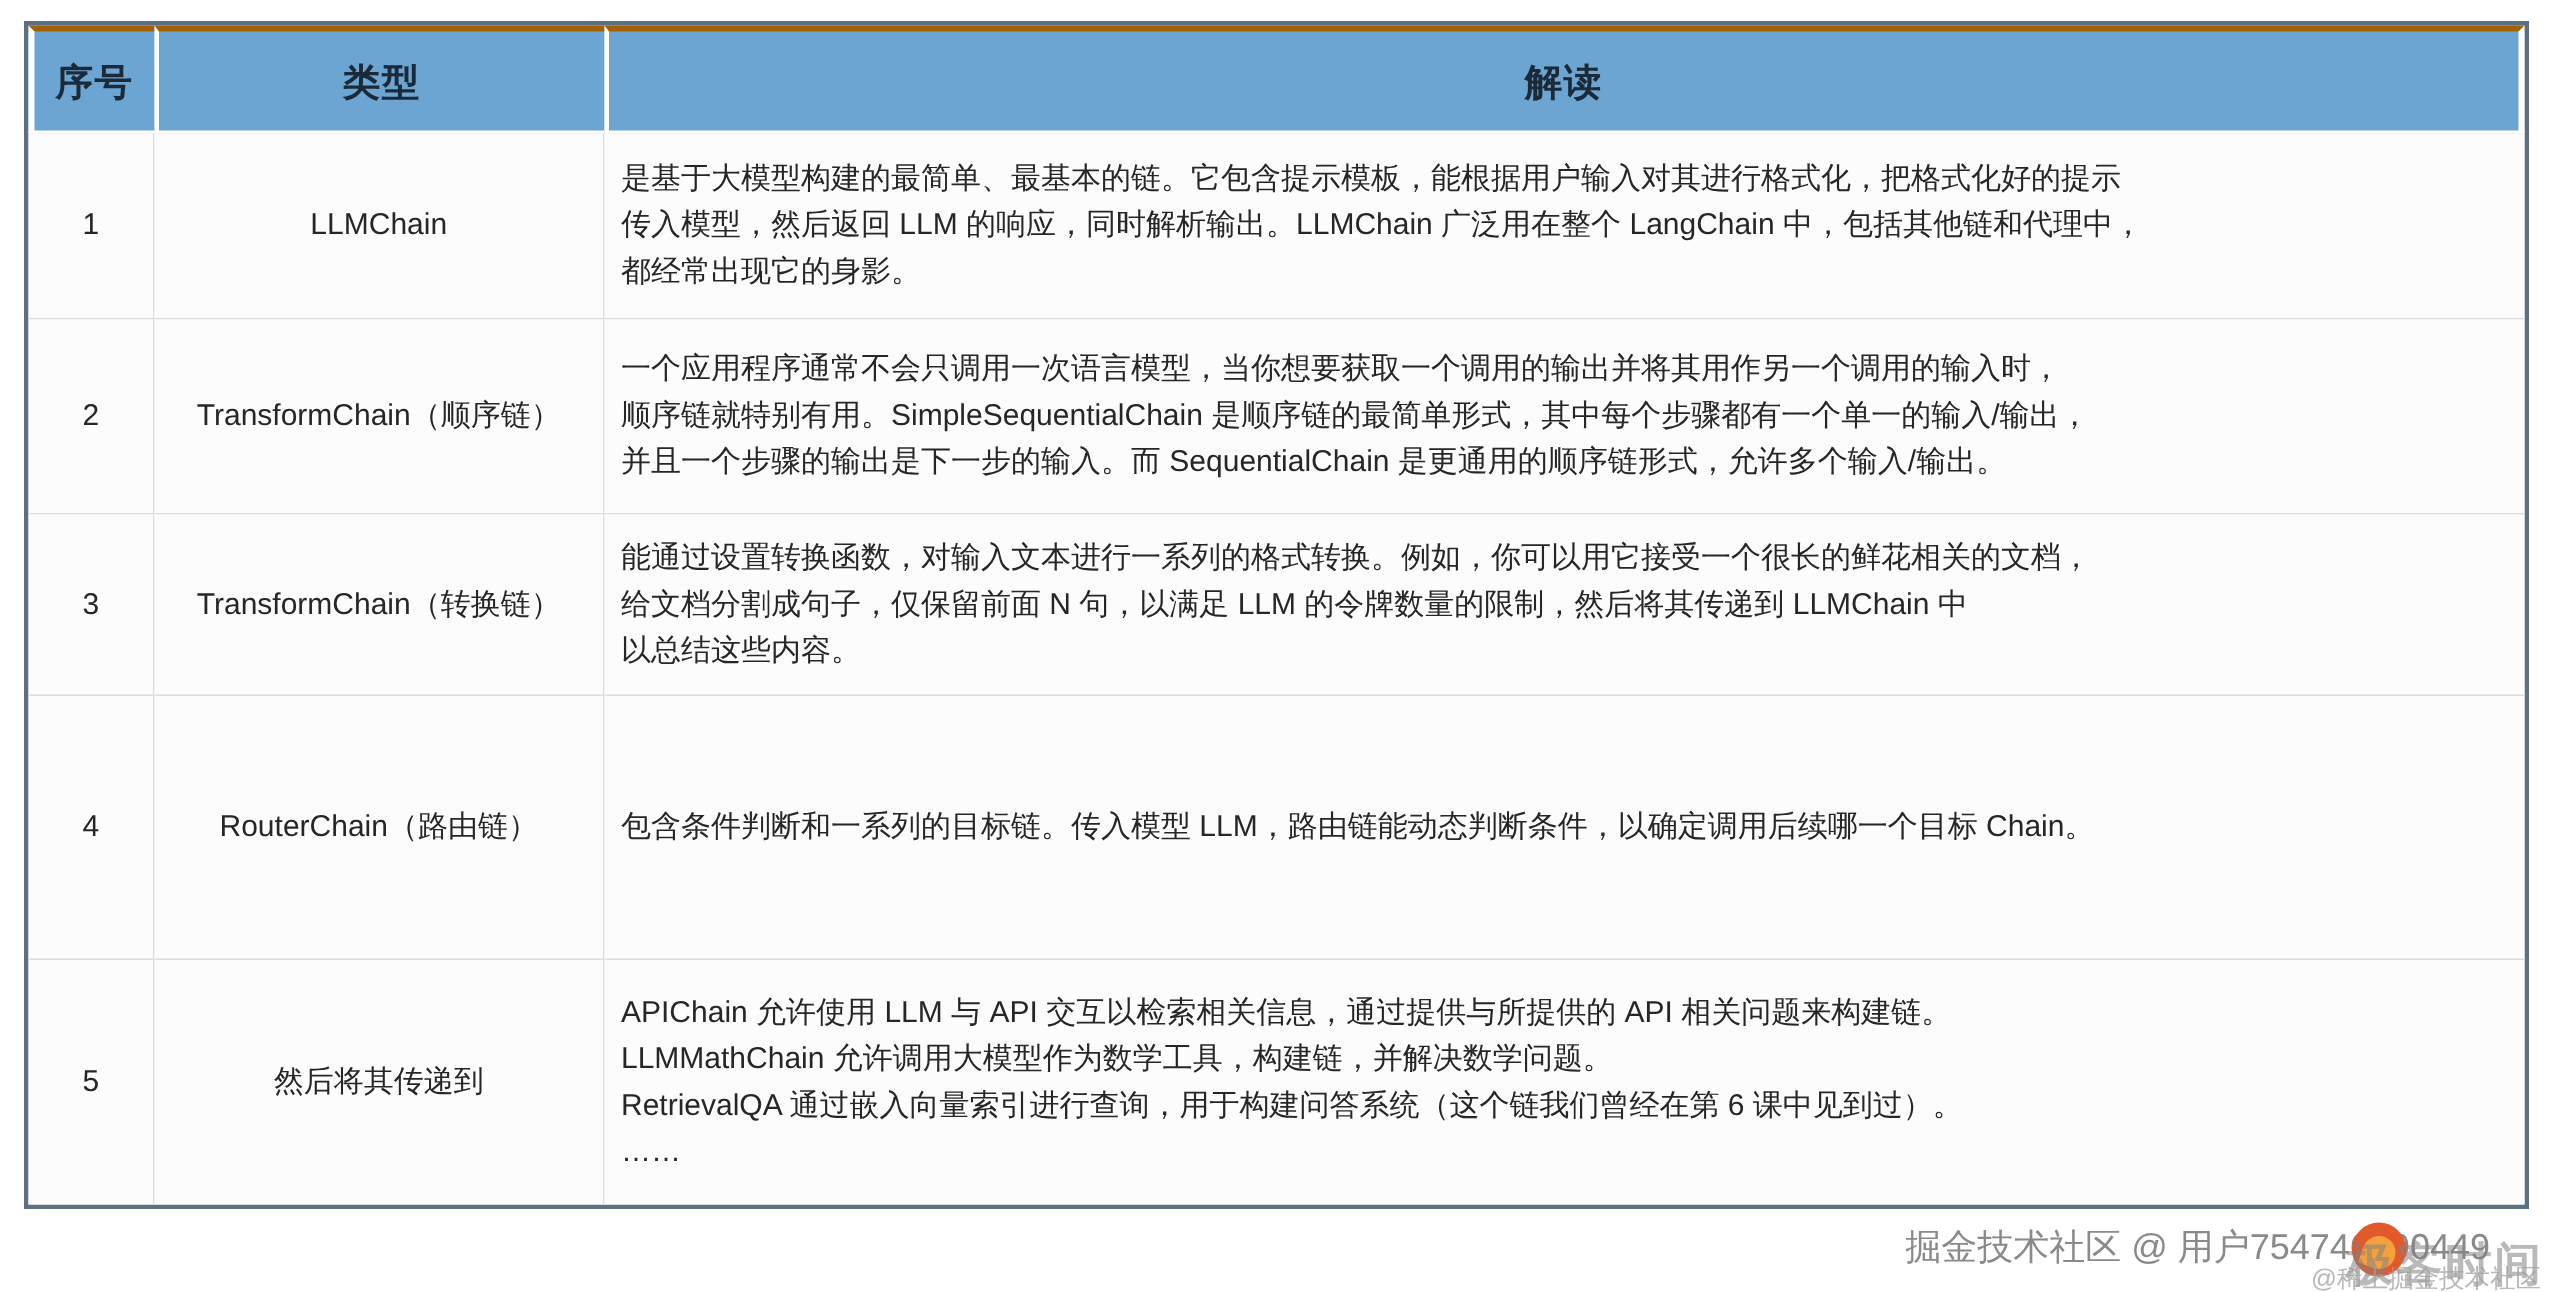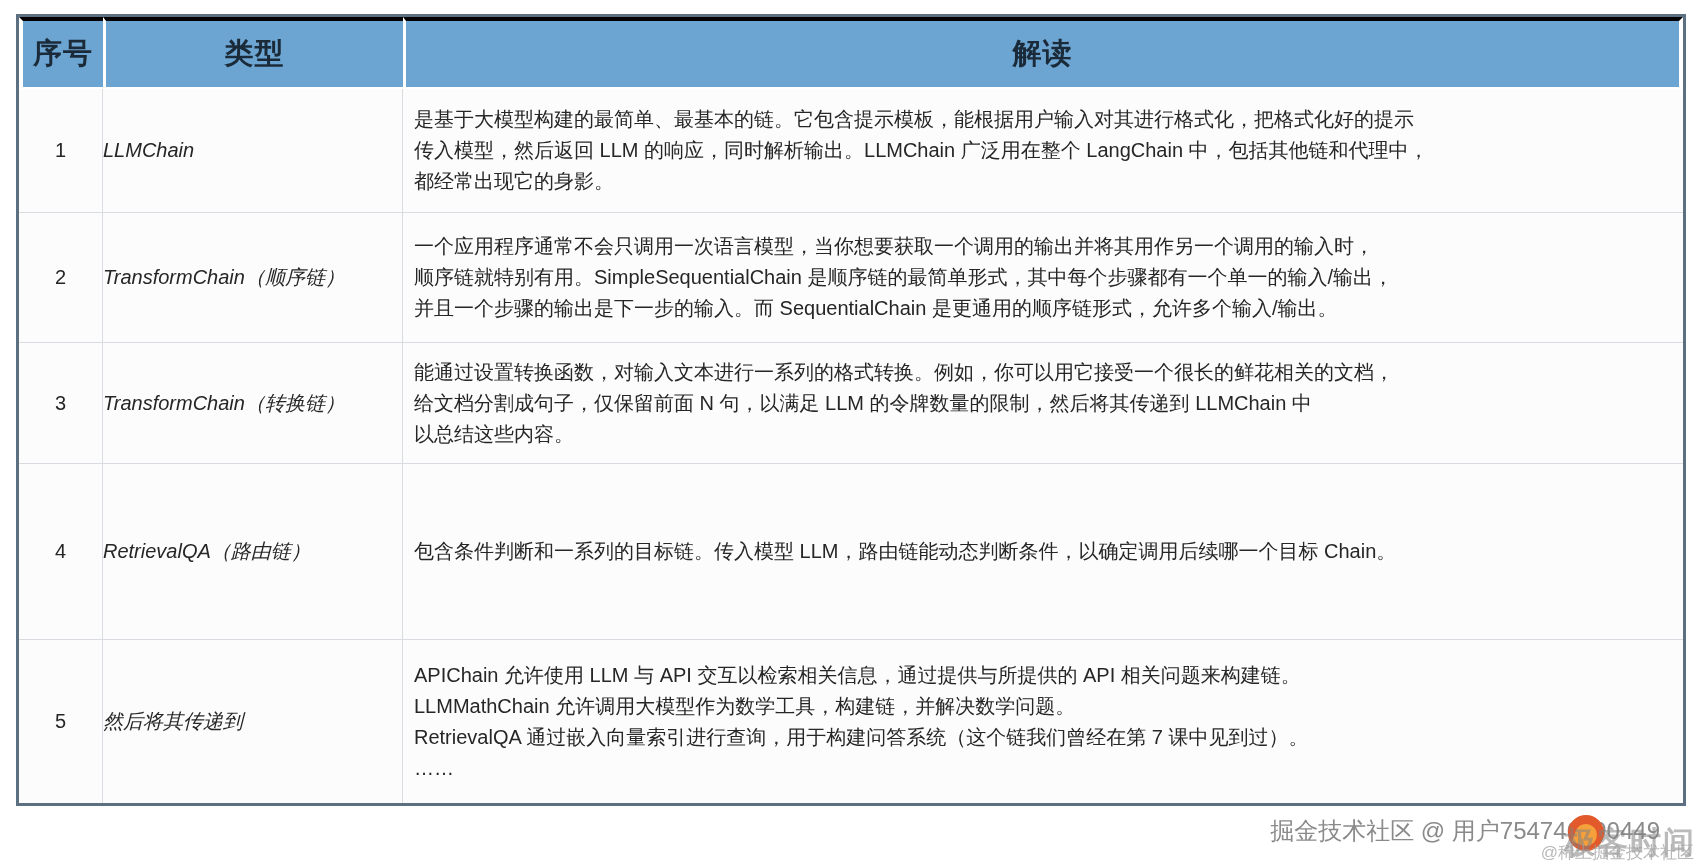--- a/index.html
+++ b/index.html
@@ -29,46 +29,46 @@
     border-spacing: 0;
     table-layout: fixed;
   }
   col.c-num  { width: 84px; }
   col.c-type { width: 300px; }
   col.c-desc { width: auto; }
 
   thead th {
     background: #6ca5d2;
     color: #1b2a38;
-    font-size: 29px;
+    font-size: 25px;
     font-weight: bold;
     text-align: center;
     vertical-align: middle;
     height: 72px;
-    border-top: 4px solid #000000;
+    border-top: 4px solid #a16207;
     border-bottom: 2px solid #ffffff;
     letter-spacing: 1px;
   }
   thead th:first-child { border-left: 4px solid #ffffff; }
   thead th:last-child  { border-right: 4px solid #ffffff; text-align: center; }
   thead th + th        { border-left: 3px solid #ffffff; }
 
   tbody td {
     background: #fcfcfd;
     vertical-align: middle;
     font-size: 20px;
     line-height: 31px;
     border-right: 1px solid #d9dde2;
     border-bottom: 1px solid #d9dde2;
   }
   tbody td:last-child { border-right: none; }
   tbody tr:last-child td { border-bottom: none; }
 
   td.cell-num  { text-align: center; }
-  td.cell-type { text-align: left; font-style: italic; }
+  td.cell-type { text-align: center; }
   td.cell-desc {
     text-align: left;
     padding: 10px 19px 10px 11px;
     white-space: pre-line;
   }
   tr.row-1 { height: 124px; }
   tr.row-2 { height: 130px; }
   tr.row-3 { height: 121px; }
   tr.row-4 { height: 176px; }
   tr.row-5 { height: 163px; }
@@ -158,29 +158,29 @@
         </tr>
         <tr class="row-3">
           <td class="cell-num">3</td>
           <td class="cell-type">TransformChain（转换链）</td>
           <td class="cell-desc">能通过设置转换函数，对输入文本进行一系列的格式转换。例如，你可以用它接受一个很长的鲜花相关的文档，
 给文档分割成句子，仅保留前面 N 句，以满足 LLM 的令牌数量的限制，然后将其传递到 LLMChain 中
 以总结这些内容。</td>
         </tr>
         <tr class="row-4">
           <td class="cell-num">4</td>
-          <td class="cell-type">RetrievalQA（路由链）</td>
+          <td class="cell-type">RouterChain（路由链）</td>
           <td class="cell-desc">包含条件判断和一系列的目标链。传入模型 LLM，路由链能动态判断条件，以确定调用后续哪一个目标 Chain。</td>
         </tr>
         <tr class="row-5">
           <td class="cell-num">5</td>
           <td class="cell-type">然后将其传递到</td>
           <td class="cell-desc">APIChain 允许使用 LLM 与 API 交互以检索相关信息，通过提供与所提供的 API 相关问题来构建链。
 LLMMathChain 允许调用大模型作为数学工具，构建链，并解决数学问题。
-RetrievalQA 通过嵌入向量索引进行查询，用于构建问答系统（这个链我们曾经在第 7 课中见到过）。
+RetrievalQA 通过嵌入向量索引进行查询，用于构建问答系统（这个链我们曾经在第 6 课中见到过）。
 ……</td>
         </tr>
       </tbody>
     </table>
   </div>
 
   <div class="wm-community">掘金技术社区 @ 用户754746290449</div>
   <div class="juejin-logo"></div>
   <div class="wm-brand">极客时间</div>
   <div class="wm-small">@稀土掘金技术社区</div>

